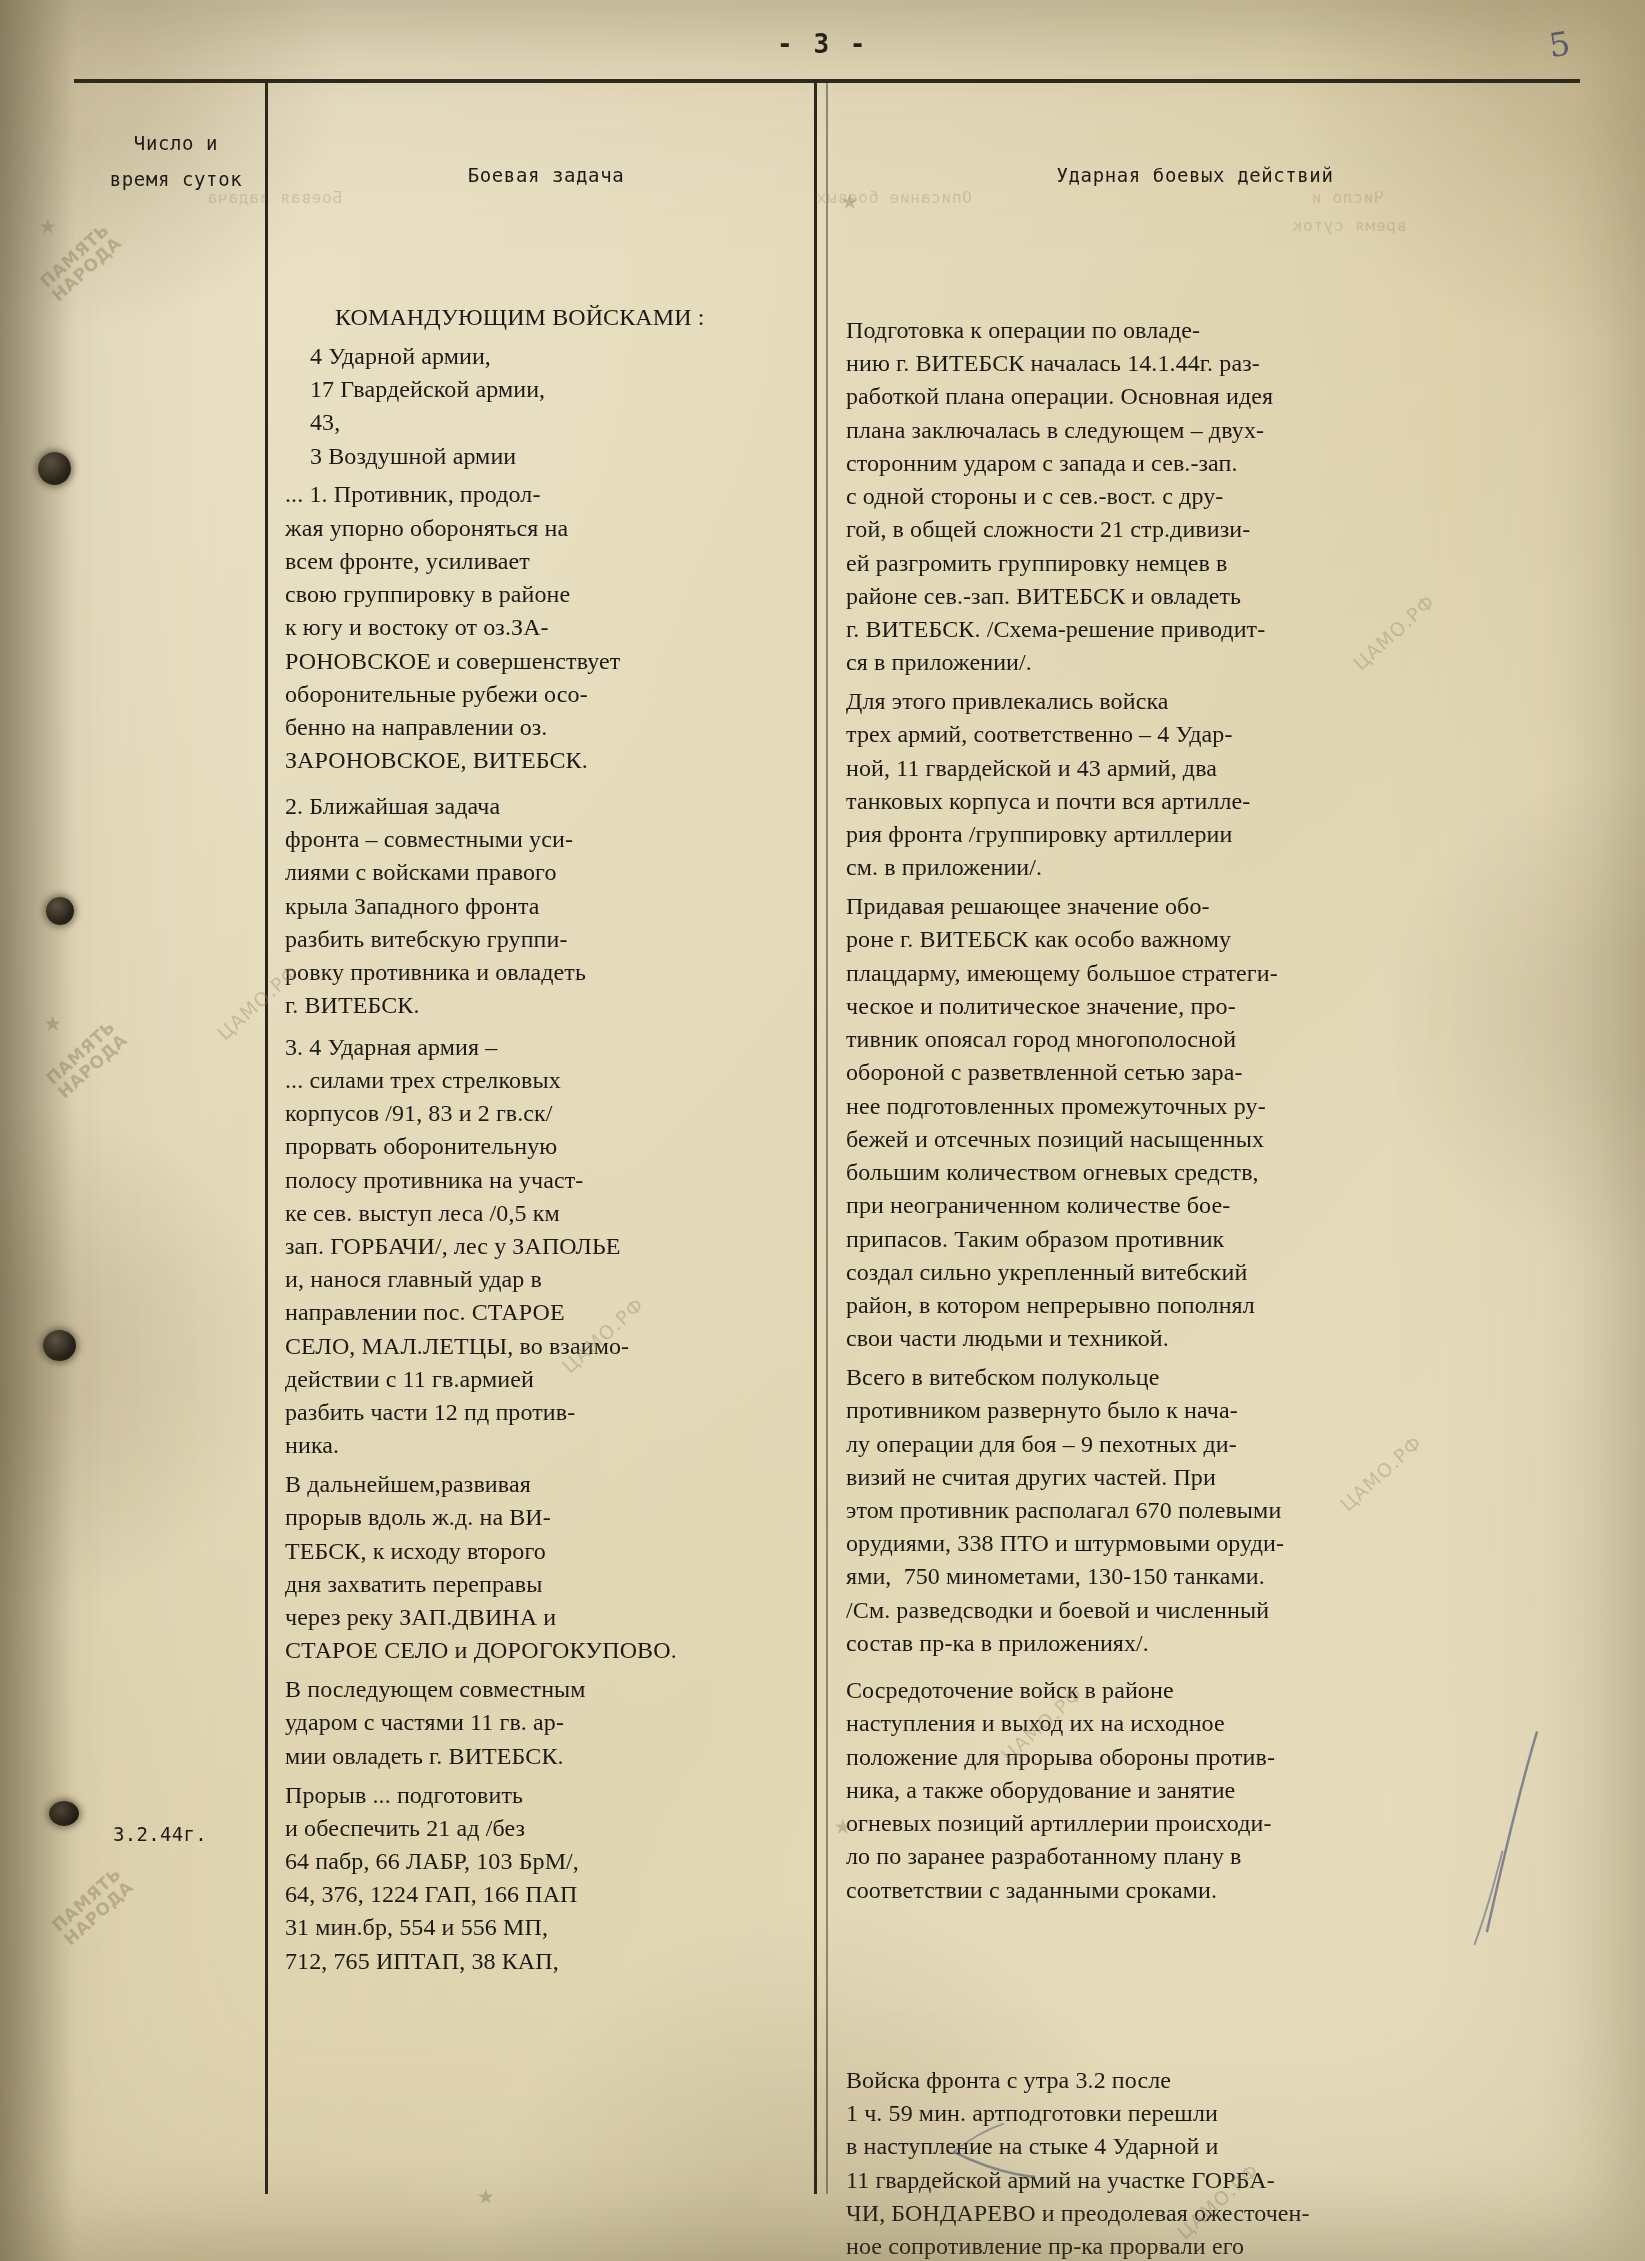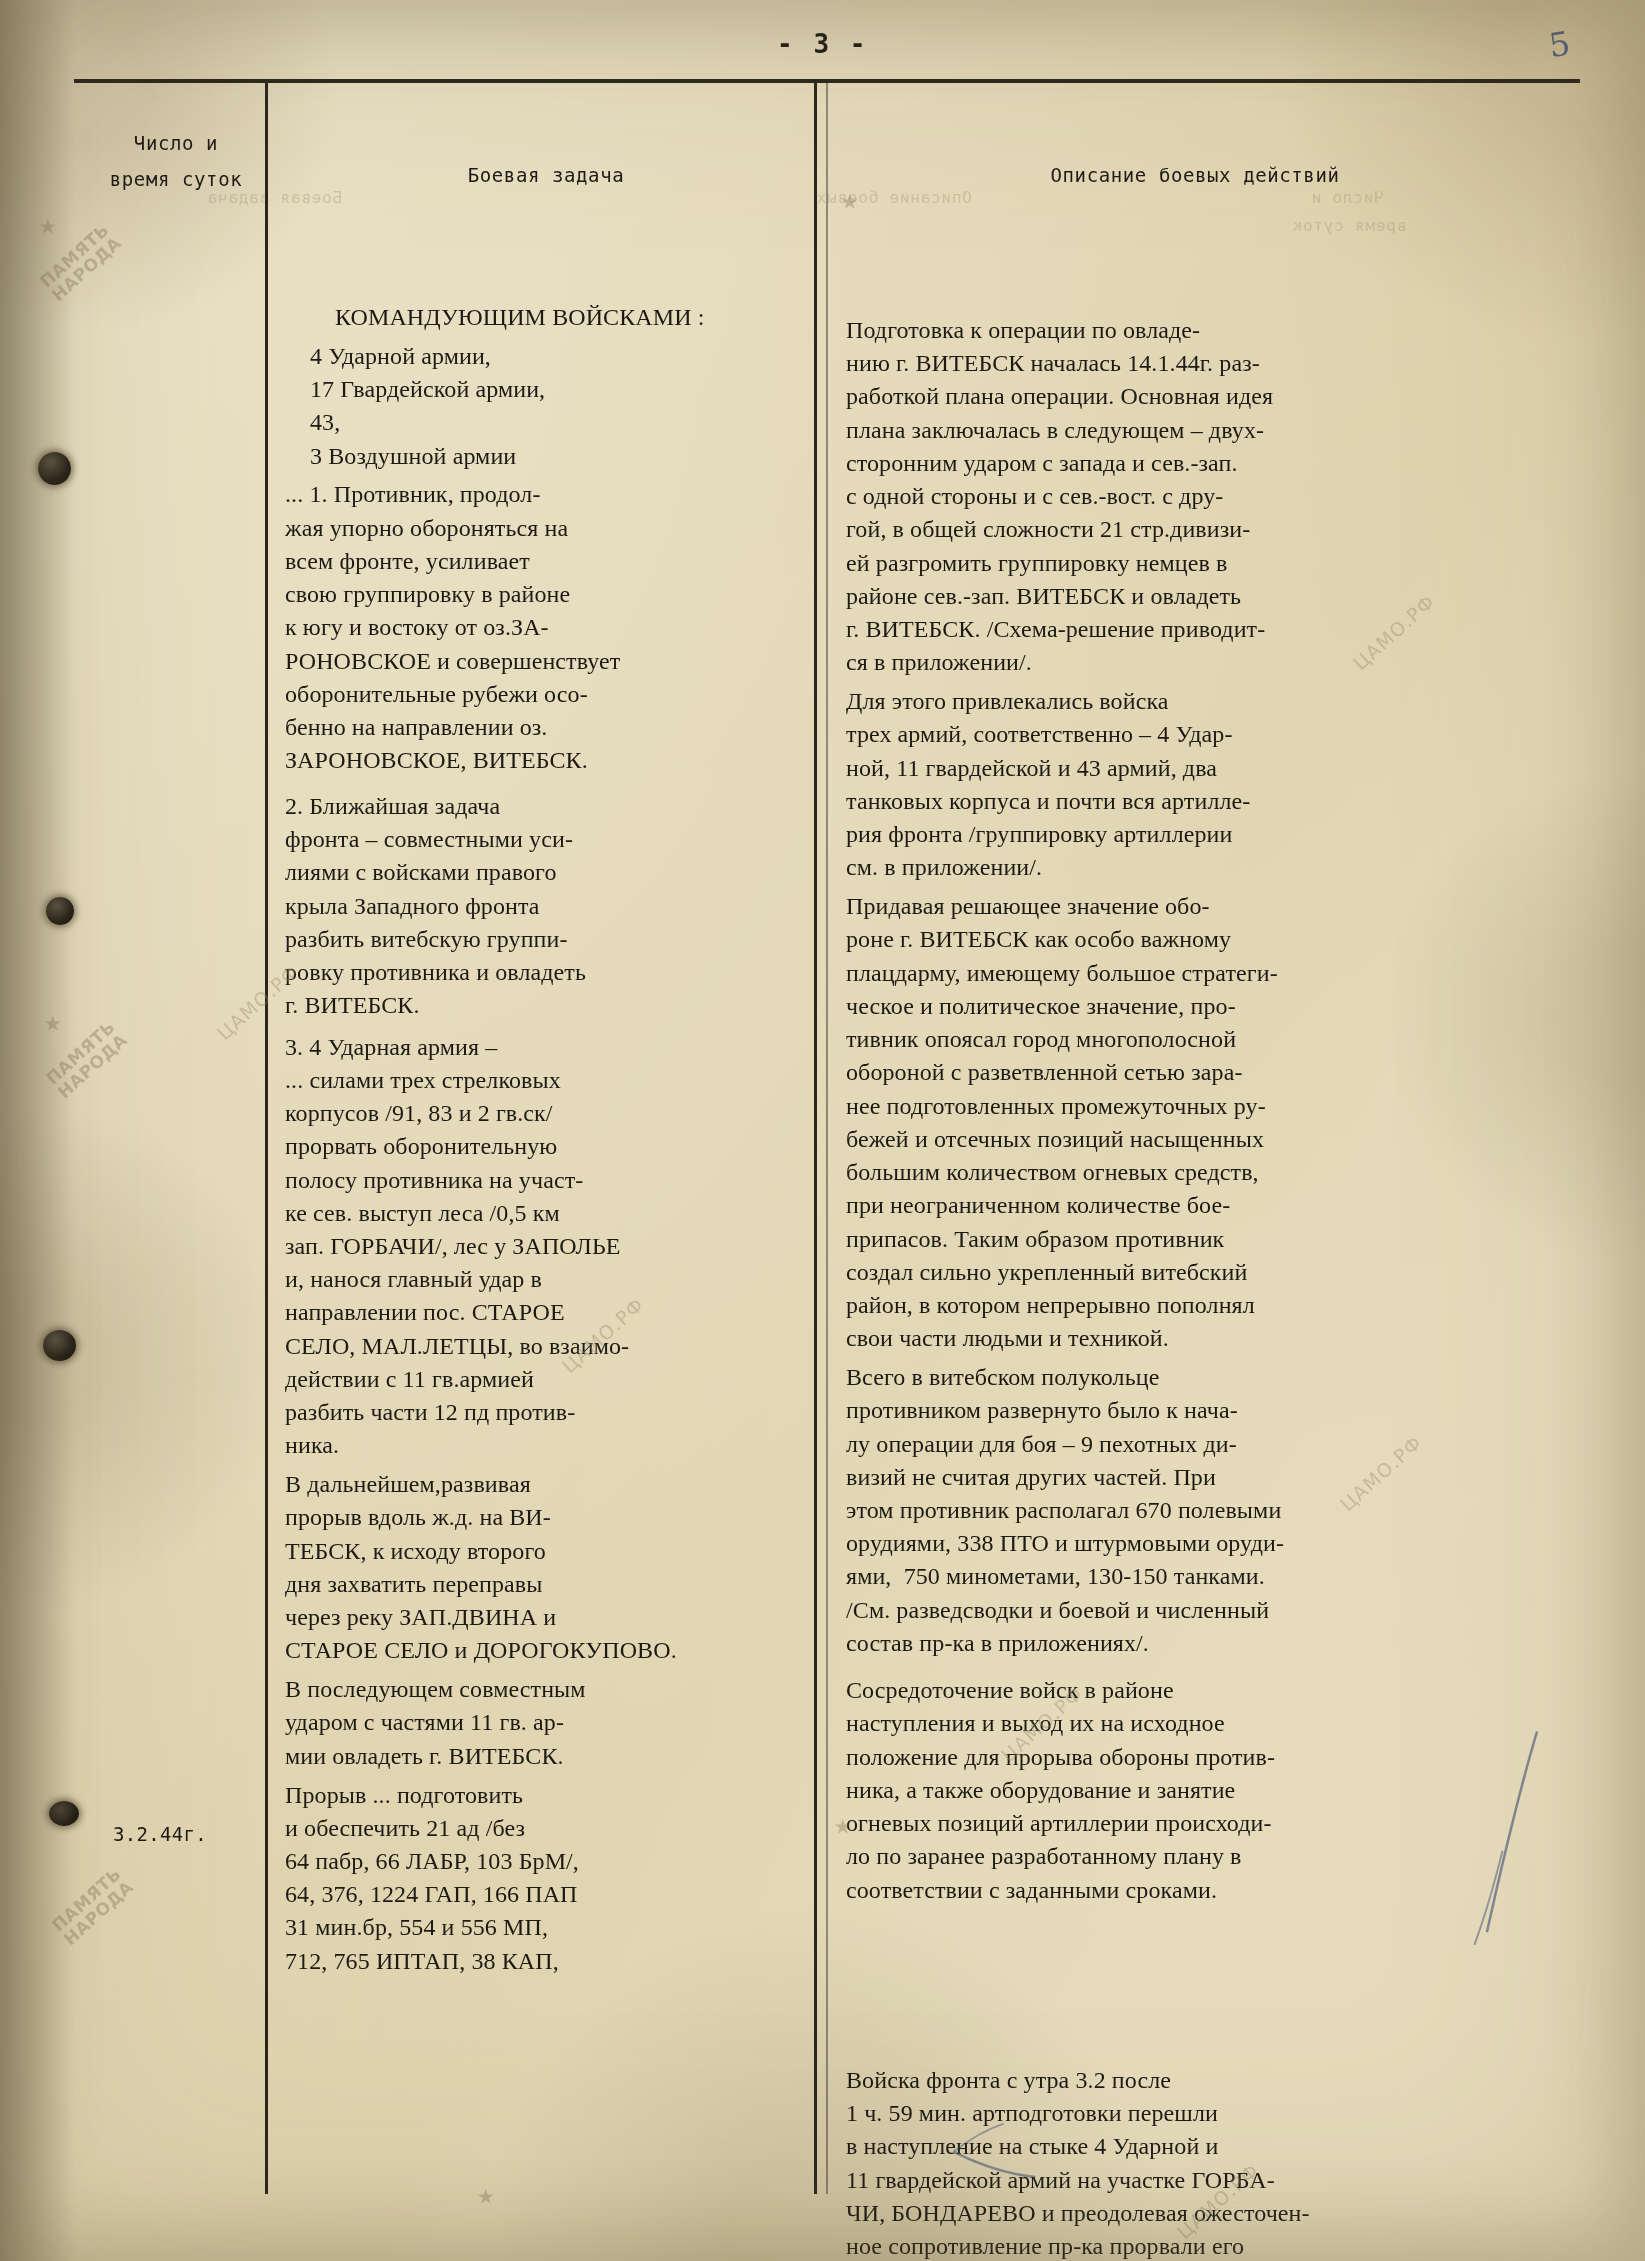--- a/index.html
+++ b/index.html
@@ -83,21 +83,21 @@
   <div class="ghost" style="left:1311px;top:188px;transform:scaleX(-1);">Число и</div>
   <div class="ghost" style="left:1292px;top:216px;transform:scaleX(-1);">время суток</div>
   <div class="ghost" style="left:207px;top:188px;transform:scaleX(-1);">Боевая задача</div>
   <div class="ghost" style="left:816px;top:188px;transform:scaleX(-1);">Описание боевых</div>
 
   <div class="hdr" style="left:82px;top:125px;width:188px;">
     <div>Число и</div>
     <div>время суток</div>
   </div>
   <div class="hdr" style="left:295px;top:157px;width:502px;">Боевая задача</div>
-  <div class="hdr" style="left:834px;top:157px;width:722px;">Описание боевых действий</div>
+  <div class="hdr" style="left:834px;top:157px;width:722px;">Ударная боевых действий</div>
 
   <div class="vline" style="left:265px;top:80px;width:3.1px;height:2114px;"></div>
   <div class="vline" style="left:814px;top:80px;width:3.1px;height:2114px;"></div>
   <div class="vline" style="left:826px;top:80px;width:1.9px;height:2114px;opacity:.45;"></div>
 
   <div class="datecell" style="left:113px;top:1823px;">3.2.44г.</div>
 
   <div class="col" style="left:285px;top:301px;width:521px;">
     <p class="para" style="margin-left:50px;">КОМАНДУЮЩИМ ВОЙСКАМИ :</p>
     <p class="para" style="margin-left:25px;">4 Ударной армии,

